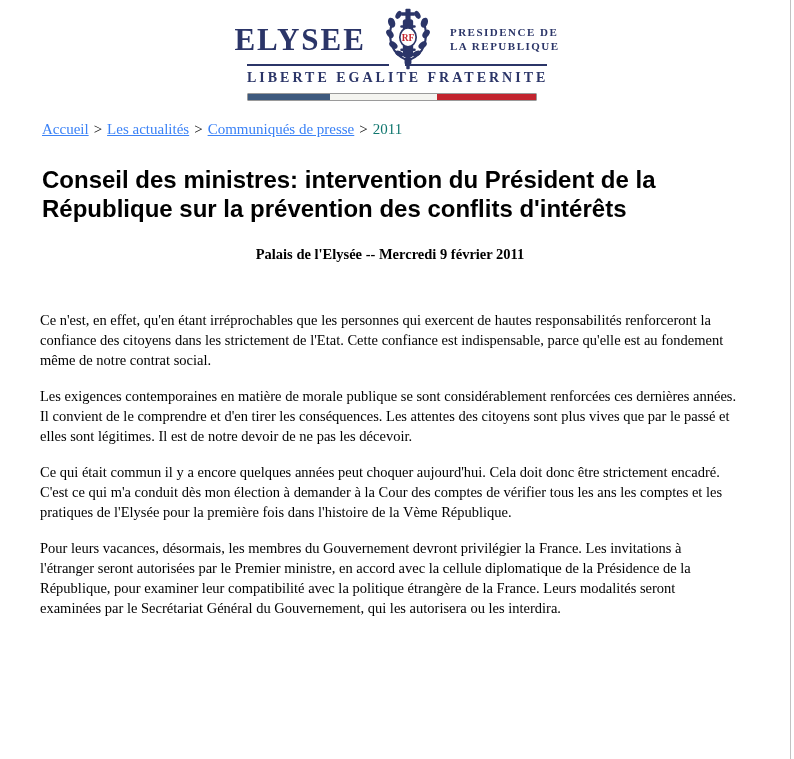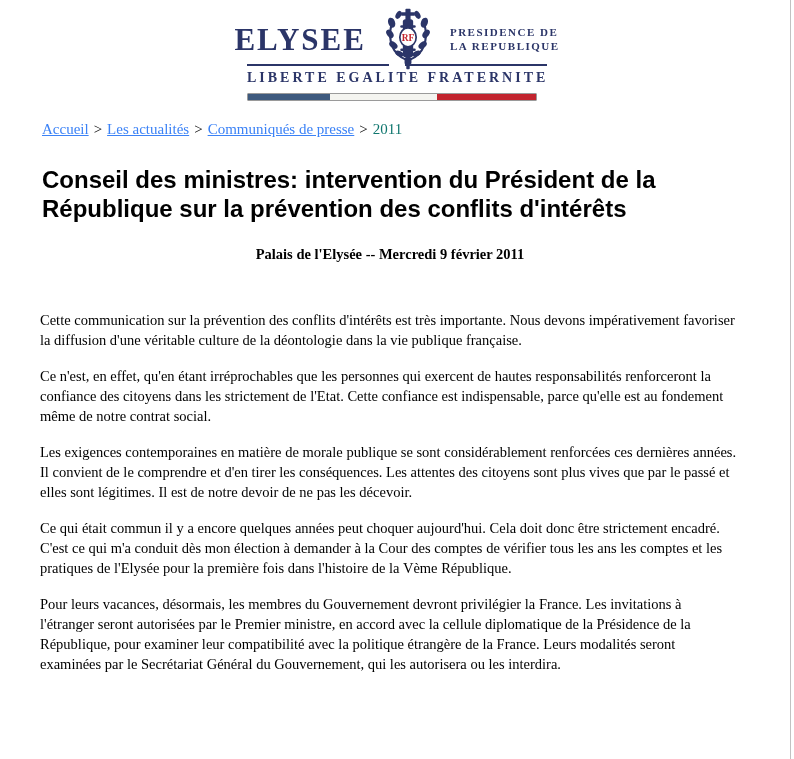--- a/index.html
+++ b/index.html
@@ -187,18 +187,17 @@
   <a href="#">Accueil</a><span class="sep">&gt;</span><a href="#">Les actualités</a><span class="sep">&gt;</span><a href="#">Communiqués de presse</a><span class="sep">&gt;</span><span class="current">2011</span>
 </div>
 
 <h1 class="article-title">Conseil des ministres: intervention du Président de la République sur la prévention des conflits d'intérêts</h1>
 
 <div class="centered-heads">
   <div class="head-line dateline">Palais de l'Elysée -- Mercredi 9 février 2011</div>
 </div>
 
 <div class="paragraphs">
-  <p>Cette communication sur la prévention des conflits d'intérêts est très importante. Nous devons impérativement favoriser la diffusion d'une véritable culture de la déontologie dans la vie publique française.</p>
   <p>Ce n'est, en effet, qu'en étant irréprochables que les personnes qui exercent de hautes responsabilités renforceront la confiance des citoyens dans les strictement de l'Etat. Cette confiance est indispensable, parce qu'elle est au fondement même de notre contrat social.</p>
   <p>Les exigences contemporaines en matière de morale publique se sont considérablement renforcées ces dernières années. Il convient de le comprendre et d'en tirer les conséquences. Les attentes des citoyens sont plus vives que par le passé et elles sont légitimes. Il est de notre devoir de ne pas les décevoir.</p>
   <p>Ce qui était commun il y a encore quelques années peut choquer aujourd'hui. Cela doit donc être strictement encadré. C'est ce qui m'a conduit dès mon élection à demander à la Cour des comptes de vérifier tous les ans les comptes et les pratiques de l'Elysée pour la première fois dans l'histoire de la Vème République.</p>
   <p>Pour leurs vacances, désormais, les membres du Gouvernement devront privilégier la France. Les invitations à l'étranger seront autorisées par le Premier ministre, en accord avec la cellule diplomatique de la Présidence de la République, pour examiner leur compatibilité avec la politique étrangère de la France. Leurs modalités seront examinées par le Secrétariat Général du Gouvernement, qui les autorisera ou les interdira.</p>
 </div>
 
 </body></html>

